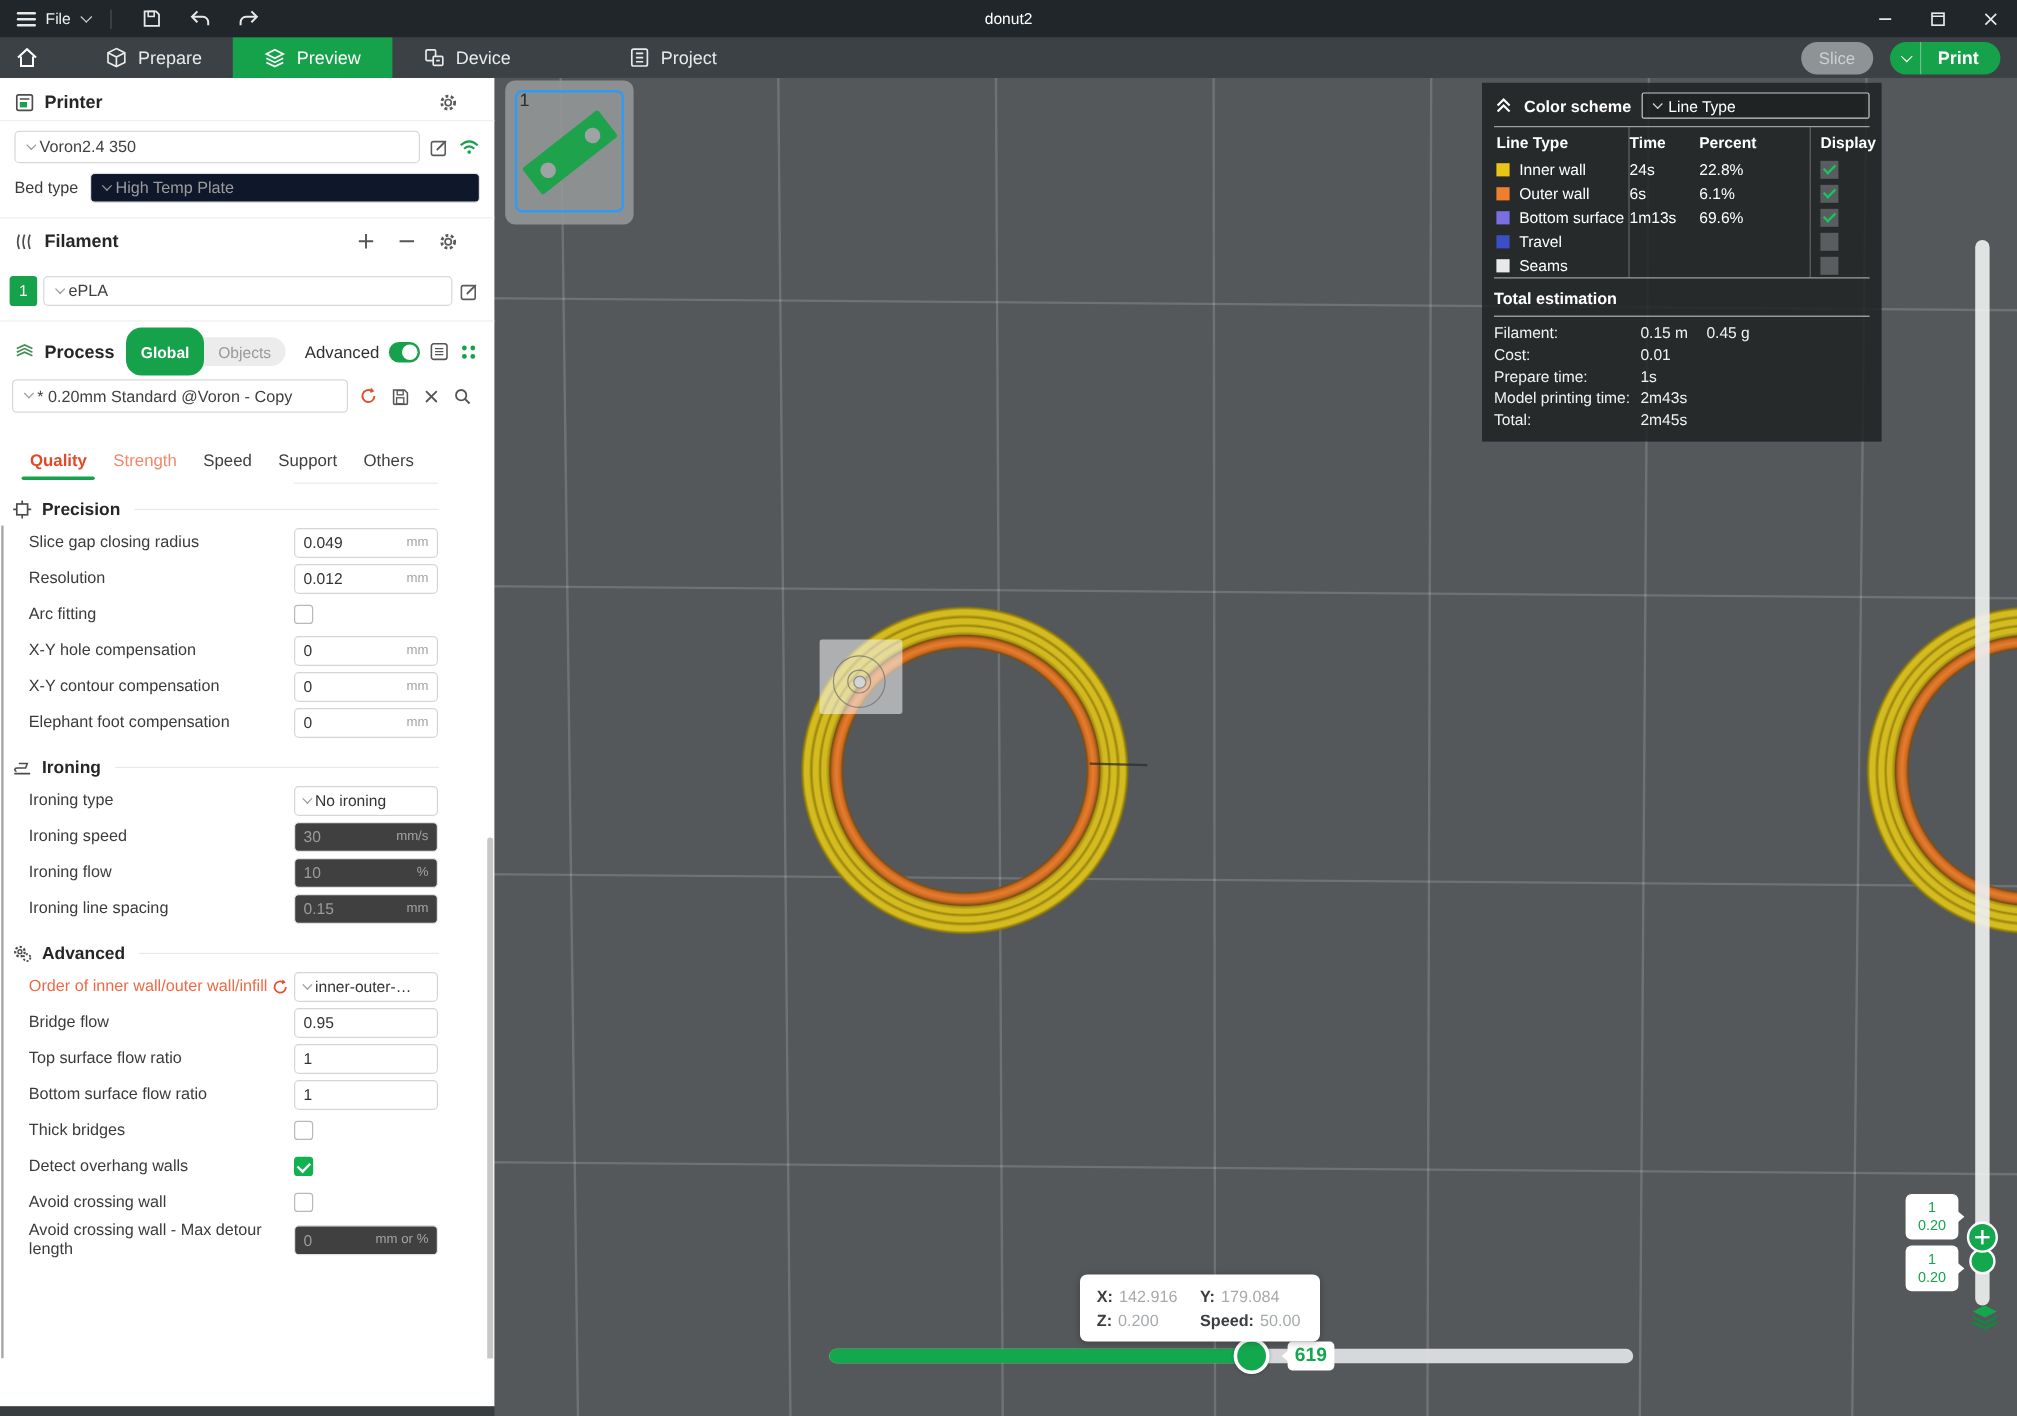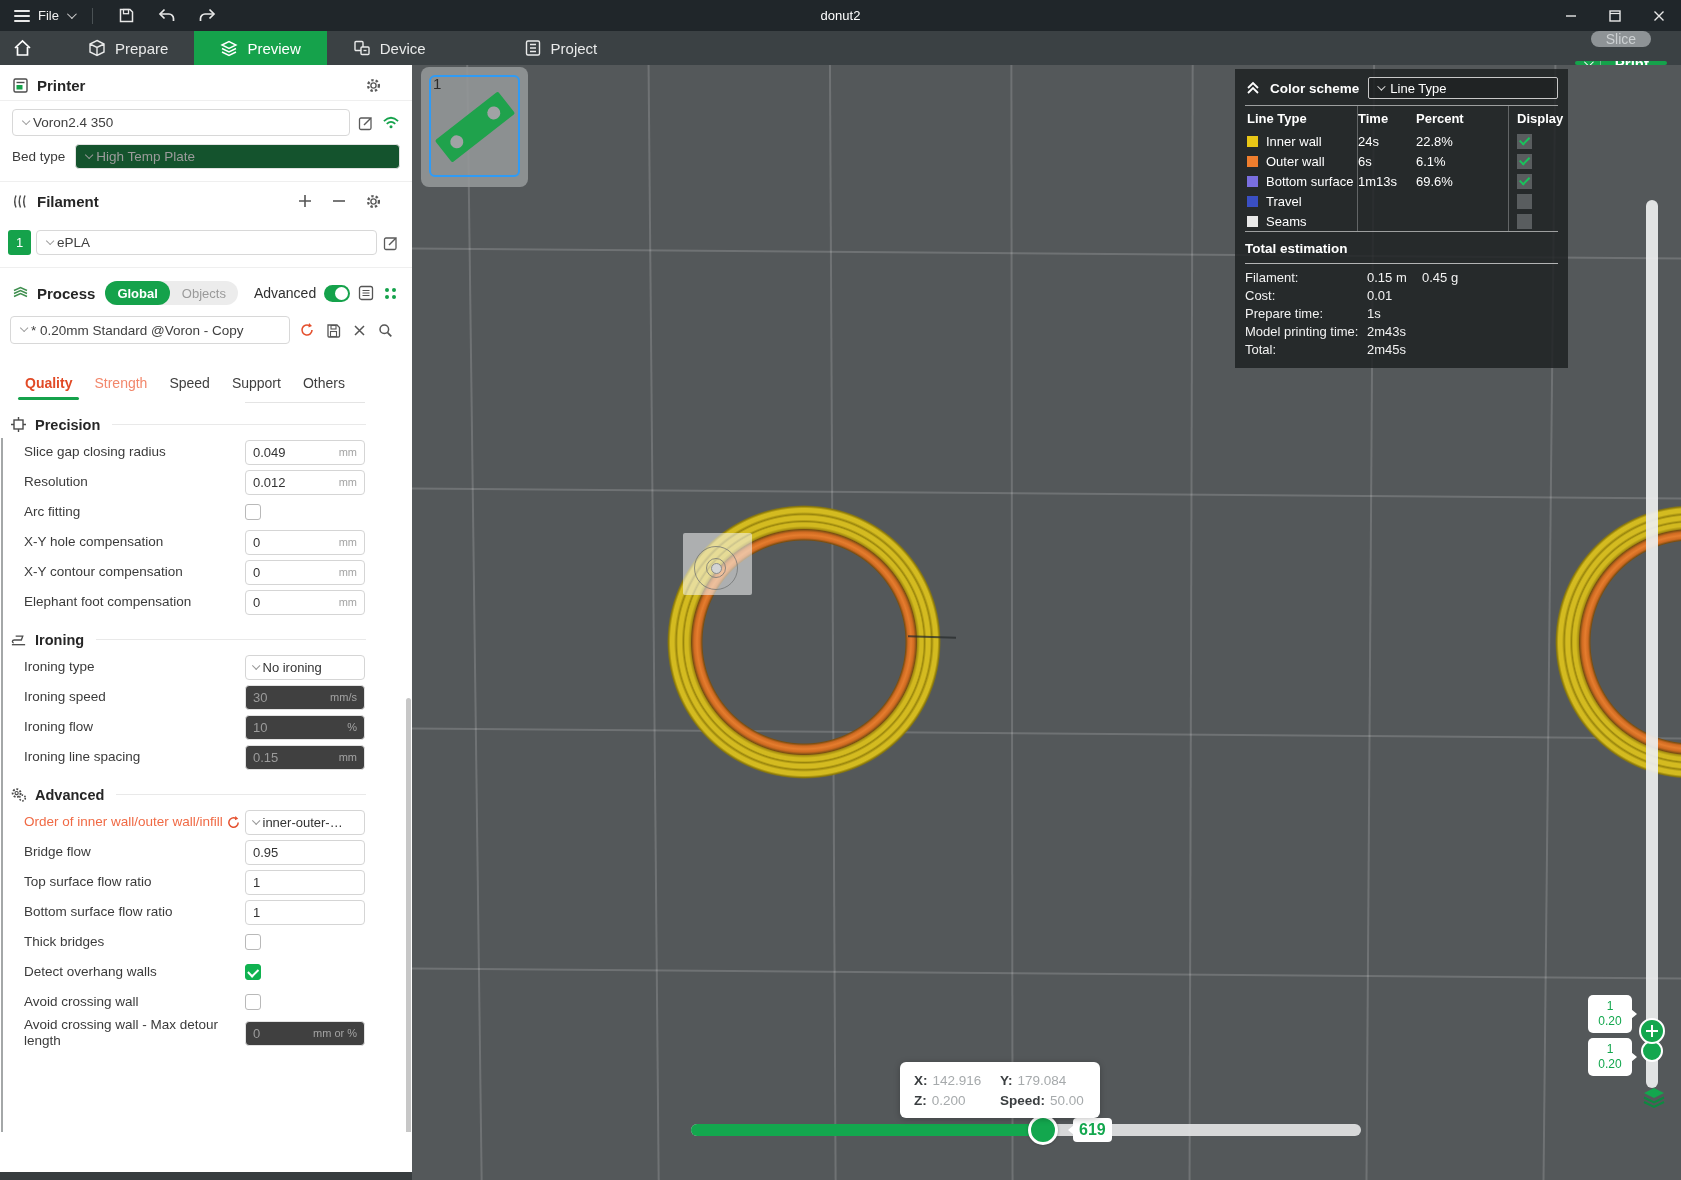--- a/index.html
+++ b/index.html
@@ -18,41 +18,41 @@
   .tb-icon { width:20px; height:20px; display:flex; align-items:center; justify-content:center; color:#e8e8e8; margin:0 6px; cursor:pointer; }
   .tb-title { position:absolute; left:0; right:0; text-align:center; font-size:13px; color:#fff; pointer-events:none; }
   .tb-win { position:absolute; right:0; top:0; height:31px; display:flex; align-items:center; }
   .win-btn { width:44px; height:31px; display:flex; align-items:center; justify-content:center; color:#e8e8e8; cursor:pointer; font-size:13px; }
 
   
   .navbar { position:absolute; left:0; top:31px; width:100%; height:34px; background:#3b4144; display:flex; align-items:center; color:#e9eaea; z-index:59; }
   .nav-home { width:44px; height:34px; display:flex; align-items:center; justify-content:center; cursor:pointer; }
   .nav-tab { height:34px; display:flex; align-items:center; gap:9px; padding:0 26px; font-size:15px; cursor:pointer; }
   .nav-tab.active { background:#15a24b; color:#fff; }
-  .nav-right { position:absolute; right:14px; top:0; height:34px; display:flex; align-items:center; gap:14px;flex-direction:column; }
+  .nav-right { position:absolute; right:14px; top:0; height:34px; display:flex; align-items:center; gap:14px; }
   .slice-btn { min-width:60px; height:27px; border-radius:14px; background:#8e9396; color:#ccd0d2; font-size:14px; display:flex; align-items:center; justify-content:center; padding:0 14px; cursor:pointer; }
   .print-btn { height:27px; border-radius:14px; background:#15a24b; color:#fff; display:flex; align-items:center; overflow:hidden; cursor:pointer; }
   .print-chev { width:26px; height:100%; display:flex; align-items:center; justify-content:center; border-right:1px solid rgba(255,255,255,.35); }
   .print-label { padding:0 18px 0 14px; font-size:15px; font-weight:bold; }
 
   
   .left-panel { position:absolute; left:0; top:65px; width:412px; height:1107px; background:#fff; z-index:40; color:#3b3b3b; }
   .bottom-strip { position:absolute; left:0; bottom:0; width:412px; height:8px; background:#383d3f; z-index:41; }
   .lp-row { display:flex; align-items:center; }
   .sec-head { display:flex; align-items:center; gap:8px; padding:0 12px; height:30px; margin-top:5px; }
   .sec-head .t { font-size:15px; font-weight:bold; color:#262626; }
   .sec-head .spring { flex:1; }
   .icon16 { width:17px; height:17px; display:flex; align-items:center; justify-content:center; color:#4c4c4c; }
   .divider { height:1px; background:#efefef; margin:0; }
   .combo { display:flex; align-items:center; gap:6px; height:27px; border:1px solid #d8d8d8; border-radius:4px; padding:0 8px; font-size:13.5px; color:#404040; background:#fff; cursor:pointer; }
   .combo .chev { color:#9a9a9a; transform:rotate(45deg) translateY(-3px); width:6px; height:6px; }
-  .combo.disabled { background:#14532d; color:#9b9b9b; border-color:#e2e2e2; }
+  .combo.disabled { background:#0f172a; color:#9b9b9b; border-color:#e2e2e2; }
   .mini-icon { width:18px; height:18px; display:flex; align-items:center; justify-content:center; color:#5a5a5a; cursor:pointer; }
   .pillbar { background:#ececec; border-radius:13px; height:24px; display:flex; align-items:center; font-size:13px; }
-  .pill { padding:0 12px; height:24px; display:flex; align-items:center; border-radius:13px; color:#9a9a9a; cursor:pointer;text-align:right; }
+  .pill { padding:0 12px; height:40px; display:flex; align-items:center; border-radius:13px; color:#9a9a9a; cursor:pointer;text-align:right; }
   .pill.sel { background:#15a24b; color:#fff; font-weight:bold; }
   .toggle { width:30px; height:17px; border-radius:9px; background:#15a24b; position:relative; cursor:pointer; }
   .toggle::after { content:""; position:absolute; right:2px; top:2px; width:13px; height:13px; background:#fff; border-radius:50%; }
   .param-tabs { display:flex; align-items:flex-end; gap:0; padding:0 14px; height:32px; margin-top:24px; }
   .ptab { font-size:14px; color:#3f3f3f; padding:0 11px 9px 11px; position:relative; cursor:pointer; }
   .ptab.active-mod { color:#e14a26; font-weight:bold; }
   .ptab.mod { color:#f2876b; }
   .ptab.active-mod::after { content:""; position:absolute; left:4px; right:4px; bottom:0; height:3px; background:#15a24b; border-radius:2px; }
   .scroll-area { position:relative; margin-top:2px; height:730px; overflow:hidden; }
   .groove { position:absolute; left:1px; top:36px; bottom:0; width:2px; background:rgba(90,95,97,.55); }

